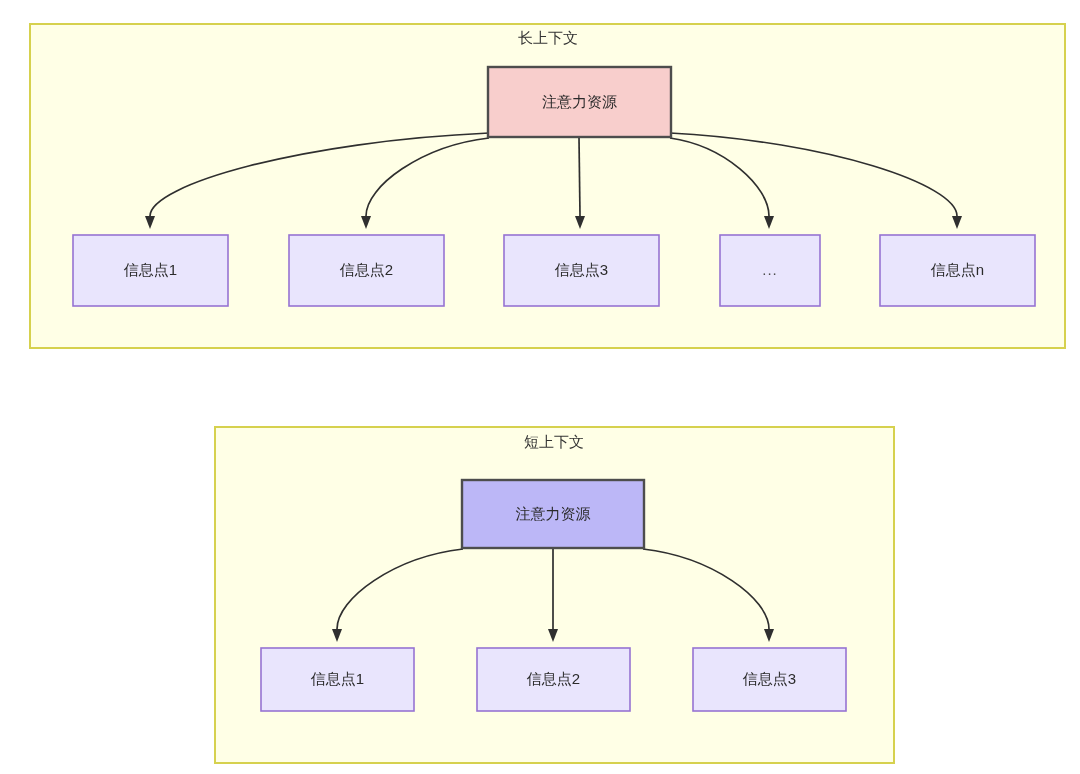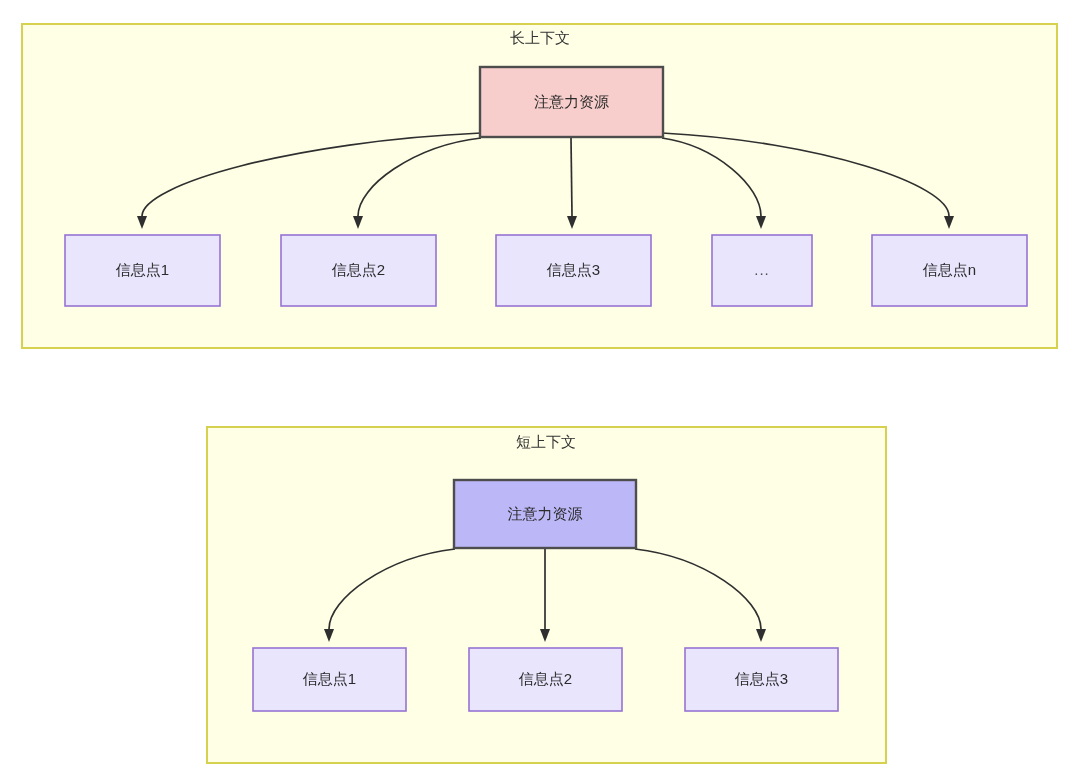--- a/index.html
+++ b/index.html
@@ -9,21 +9,21 @@
   }
   body {
     width: 1080px;
     height: 774px;
     position: relative;
     font-family: "Liberation Sans", "DejaVu Sans", sans-serif;
     overflow: hidden;
   }
   #diagram-root {
     position: absolute;
-    left: 0; top: 0;
+    left: 8px; top: 0;
     width: 920px;
     height: 774px;
   }
   svg.diagram-canvas {
     position: absolute;
     left: 0; top: 0;
     width: 1080px;
     height: 774px;
     display: block;
   }

